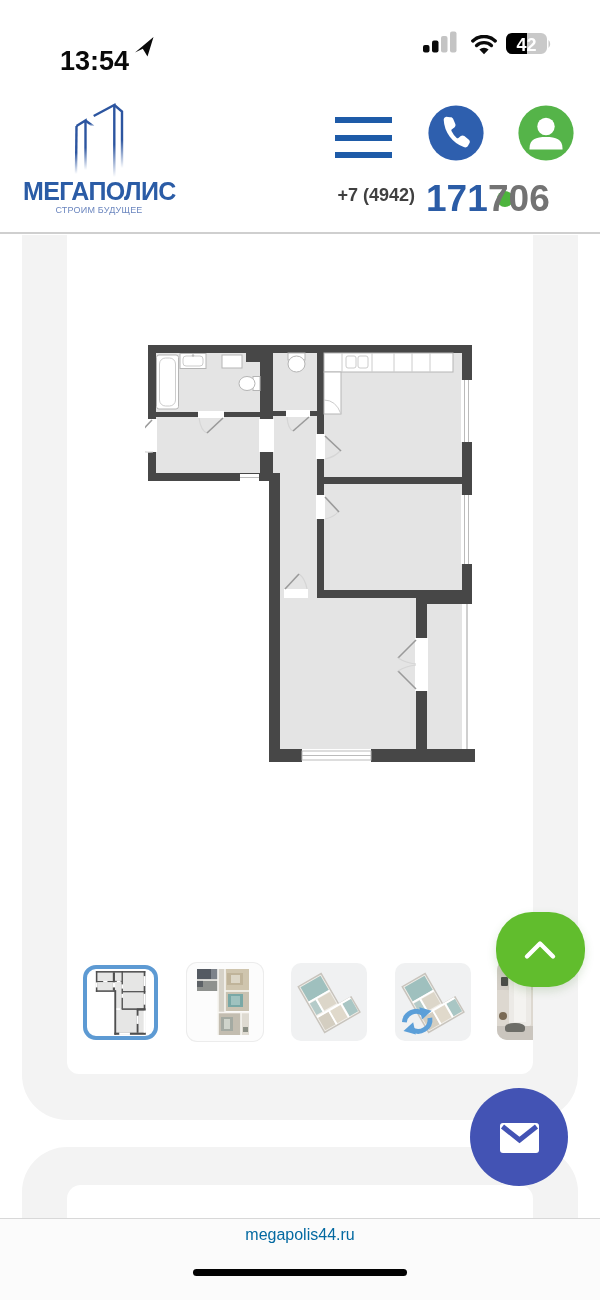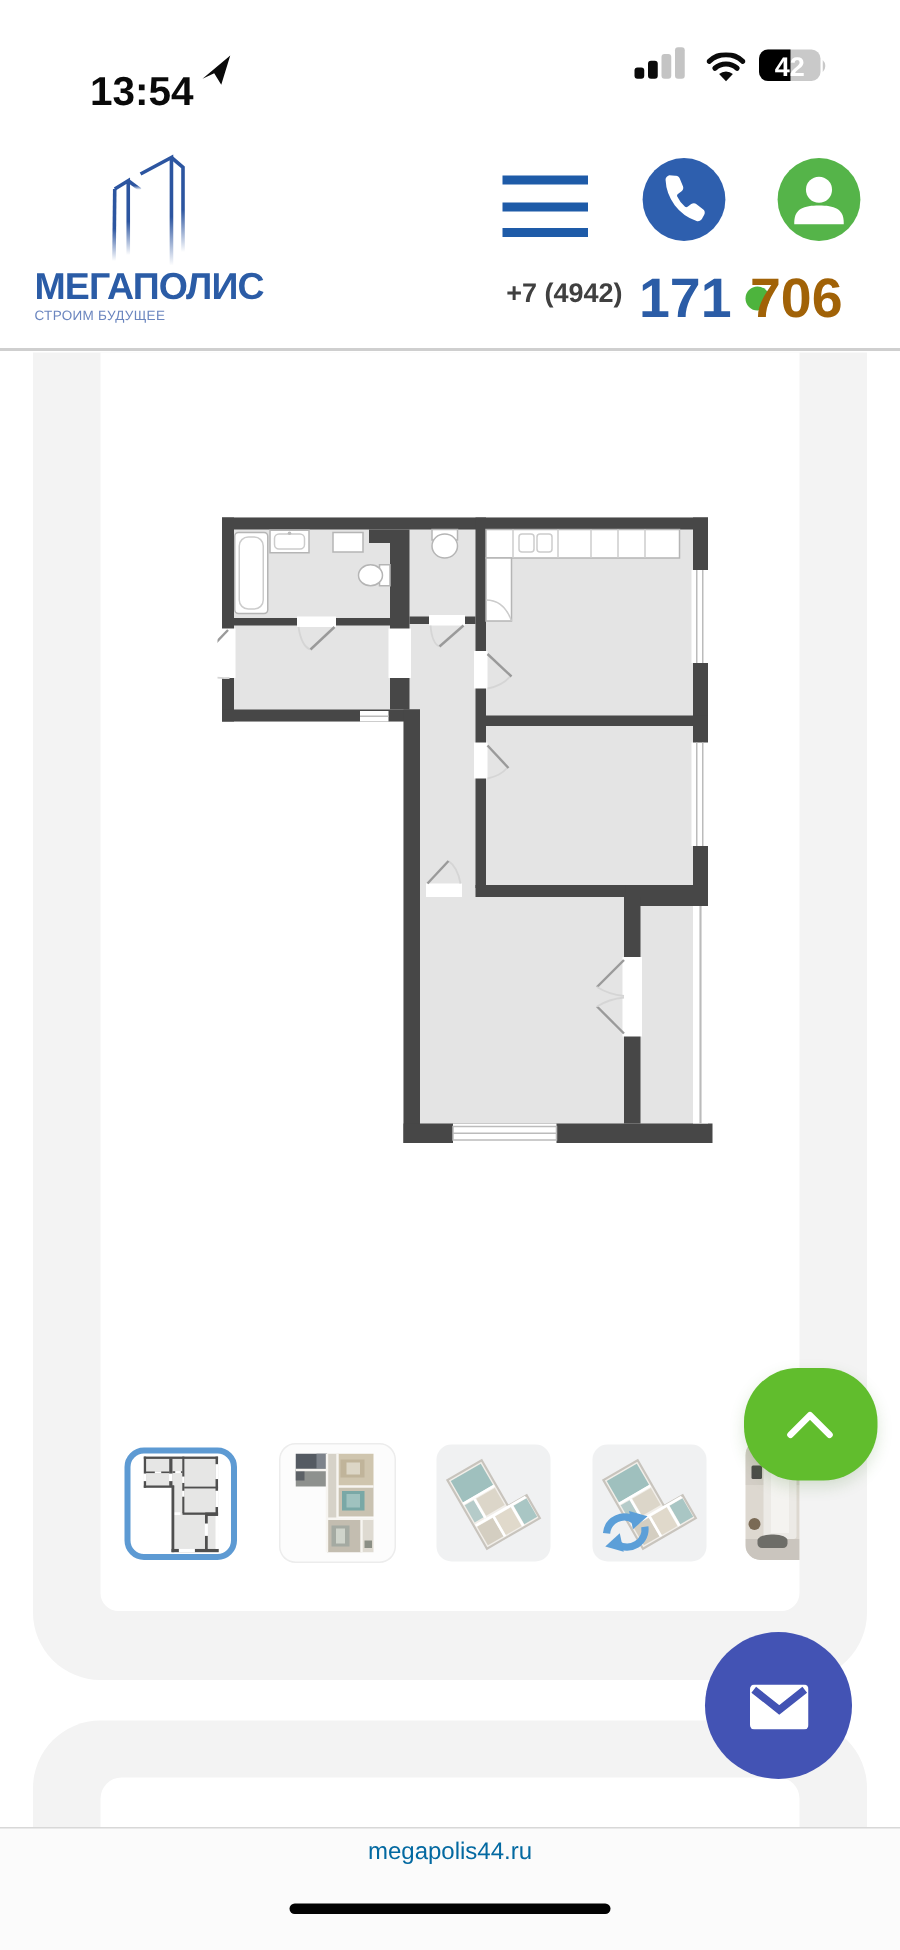--- a/index.html
+++ b/index.html
@@ -48,21 +48,21 @@
     <path d="M6.5 28 L15.5 22.5 L15.5 72"></path>
     <path d="M15.5 22.5 L23.5 28.5"></path>
     <path d="M23.7 18 L23.7 50"></path>
     <path d="M23.7 18 L44.3 7 L44.3 79"></path>
     <path d="M44.3 7 L52 13.5 L52 70"></path>
   </g>
 </svg>
 
 <div class="abs" style="left:23px;top:177px;width:152px;font-size:25px;font-weight:bold;color:#2b5ca6;letter-spacing:-0.6px;">МЕГАПОЛИС</div>
 
-<div class="abs" style="left:23px;top:205px;width:152px;text-align:left;font-size:9px;color:#6b86bf;letter-spacing:0.2px;">СТРОИМ БУДУЩЕЕ</div>
+<div class="abs" style="left:23px;top:205px;width:152px;text-align:center;font-size:9px;color:#6b86bf;letter-spacing:0.2px;">СТРОИМ БУДУЩЕЕ</div>
 
 <div class="abs" style="left:335px;top:117px;width:57px;height:6px;background:#1e5ba8;"></div>
 <div class="abs" style="left:335px;top:135px;width:57px;height:6px;background:#1e5ba8;"></div>
 <div class="abs" style="left:335px;top:152px;width:57px;height:6px;background:#1e5ba8;"></div>
 
 <svg class="abs" style="left:428px;top:105px;" width="56" height="56" viewBox="0 0 56 56">
   <circle cx="28" cy="28" r="27.6" fill="#2e5fae"></circle>
   <path d="M20.9 14.9 c1 -.4 2.2 0 2.8 1 l2.6 4.4 c.6 1 .4 2.3 -.4 3.1 l-1.9 1.9 c-.4.4 -.5 1 -.2 1.5 a19 19 0 0 0 5.4 5.4 c.5.3 1.1.2 1.5 -.2 l1.9 -1.9 c.8 -.8 2.1 -1 3.1 -.4 l4.4 2.6 c1 .6 1.4 1.8 1 2.8 l-1 2.6 c-.5 1.2 -1.7 2 -3 1.8 a27 27 0 0 1 -21.5 -21.5 c-.2 -1.3.6 -2.5 1.8 -3 Z" fill="#ffffff" transform="rotate(8 28 28) translate(28 28) scale(1.13) translate(-28 -28)"></path>
 </svg>
 
@@ -71,21 +71,21 @@
   <circle cx="28" cy="21.5" r="8.7" fill="#ffffff"></circle>
   <path d="M11.5 43.5 C11.5 34 18 32 28 32 C38 32 44.5 34 44.5 43.5 L44.5 44.5 L11.5 44.5 Z" fill="#ffffff"></path>
 </svg>
 
 <div class="abs" style="left:300px;top:185px;width:115px;text-align:right;font-size:18px;font-weight:bold;color:#404040;">+7 (4942)</div>
 
 <div class="abs" style="left:426px;top:178px;font-size:37px;font-weight:bold;color:#2b5ca6;">171</div>
 
 <div class="abs" style="left:497px;top:191px;width:16px;height:16px;border-radius:50%;background:#4db43d;"></div>
 
-<div class="abs" style="left:500px;top:178px;font-size:37px;font-weight:bold;color:#a16207;">706</div>
+<div class="abs" style="left:488px;top:178px;font-size:37px;font-weight:bold;color:#737373;">706</div>
 
 <div class="abs" style="left:0;top:232px;width:600px;height:1.5px;background:#cfcfcf;"></div>
 
 <div class="abs" style="left:22px;top:235px;width:556px;height:885px;background:#f3f3f3;border-radius:0 0 45px 45px;"></div>
 
 <div class="abs" style="left:67px;top:235px;width:466px;height:839px;background:#ffffff;border-radius:0 0 12px 12px;"></div>
 
 <svg class="abs" style="left:145px;top:340px;" width="335" height="430" viewBox="145 340 335 430">
 
   <polygon points="148,345 472,345 472,762 269,762 269,481 148,481" fill="#e4e4e4"></polygon>

